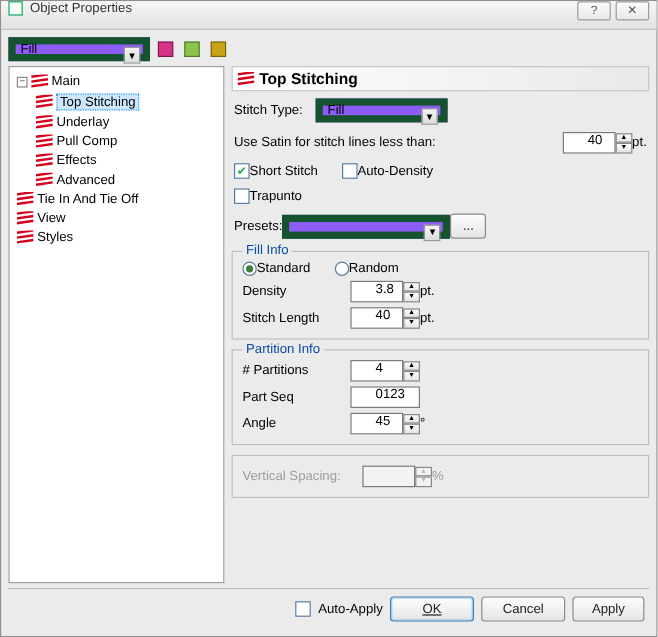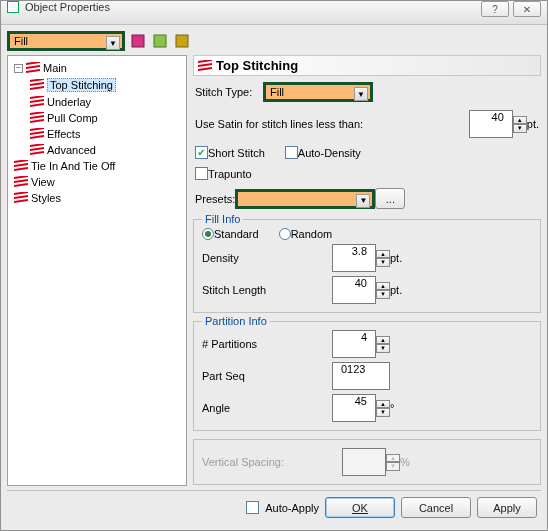--- a/index.html
+++ b/index.html
@@ -5,39 +5,39 @@
   * { box-sizing: border-box; margin: 0; padding: 0; font-family: Tahoma, Arial, sans-serif; font-size: 11px; }
   body { background: #f0f0f0; }
   .window { width: 548px; height: 531px; background: #ebebeb; border: 1px solid #8f8f8f; display: flex; flex-direction: column; }
   .titlebar { height: 24px; background: linear-gradient(#f7f7f7, #e1e1e1); border-bottom: 1px solid #c0c0c0; display: flex; align-items: flex-start; padding: 0 6px; }
   .titlebar-icon { width: 12px; height: 12px; border: 1px solid #0a5; background: #fff; margin-right: 6px; }
   .titlebar-title { flex: 1; color: #333; }
   .titlebar-controls { display: flex; gap: 4px; }
   .tb-btn { width: 28px; height: 16px; background: linear-gradient(#fdfdfd,#e8e8e8); border: 1px solid #9a9a9a; border-radius: 2px; display: flex; align-items: center; justify-content: center; color: #555; font-size: 10px; }
   .content { flex: 1; display: flex; flex-direction: column; padding: 6px; gap: 4px; }
   .toprow { display: flex; align-items: center; gap: 4px; }
-  .combo { height: 20px; background: #fdba74; border: 3px solid #14532d; display: flex; align-items: center; padding: 0 4px; position: relative; }
+  .combo { height: 20px; background: #8b5cf6; border: 6px solid #14532d; display: flex; align-items: center; padding: 0 4px; position: relative; }
   .combo .arrow { position: absolute; right: 2px; top: 2px; width: 14px; height: 14px; background: linear-gradient(#f4f4f4,#ddd); border: 1px solid #9a9a9a; display: flex; align-items: center; justify-content: center; font-size: 8px; }
   .icon-btn { width: 18px; height: 18px; display: flex; align-items: center; justify-content: center; border: 1px solid transparent; }
   .stripe-icon { display: inline-block; width: 14px; height: 12px; }
   .stripe-icon svg { display: block; }
   .main-area { flex: 1; display: flex; gap: 6px; }
   .tree-pane { width: 180px; background: #fff; border: 1px solid #a0a0a0; padding: 4px; overflow: auto; }
   .tree ul { list-style: none; padding-left: 16px; }
   .tree > ul { padding-left: 2px; }
   .tree li { padding: 2px 0; display: flex; align-items: center; gap: 3px; }
   .tree li .label { white-space: nowrap; }
   .tree li.selected .label { background: #cde8ff; border: 1px dotted #3399ff; padding: 0 2px; }
   .expander { width: 9px; height: 9px; border: 1px solid #888; display: inline-flex; align-items: center; justify-content: center; font-size: 8px; line-height: 1; color: #444; background: #fff; }
   .right-pane { flex: 1; background: #ebebeb; display: flex; flex-direction: column; gap: 4px; }
   .section-header { display: flex; align-items: center; gap: 4px; background: linear-gradient(to right, #fff, #e9e9e9); border: 1px solid #c8c8c8; padding: 2px 4px; }
   .section-header .title { font-weight: bold; font-size: 13px; }
   .form-row { display: flex; align-items: center; gap: 0; padding: 2px 2px; }
   .form-label { min-width: 68px; }
-  .textbox { background: #fff; border: 1px solid #7a7a7a; height: 28px; padding: 0 8px; margin-left: 40px; }
+  .textbox { background: #fff; border: 1px solid #7a7a7a; height: 18px; padding: 0 20px; }
   .spinner { display: flex; align-items: center; }
   .spinner .textbox { width: 44px; text-align: right; }
   .spin-btns { display: flex; flex-direction: column; }
   .spin-btns div { width: 14px; height: 8.5px; border: 1px solid #888; background: linear-gradient(#fcfcfc,#e4e4e4); font-size: 6px; display: flex; align-items: center; justify-content: center; }
   .checkbox { width: 13px; height: 13px; border: 1px solid #5a7ea0; background: #fff; display: inline-flex; align-items: center; justify-content: center; font-size: 10px; color: #2a5; }
   .radio { width: 12px; height: 12px; border: 1px solid #5a7ea0; border-radius: 50%; background: #fff; display: inline-flex; align-items: center; justify-content: center; }
   .radio.checked::after { content: ""; width: 6px; height: 6px; background: #3a7e3a; border-radius: 50%; }
   .groupbox { border: 1px solid #c0c0c0; border-radius: 0; margin-top: 4px; padding: 6px; position: relative; }
   .groupbox .legend { position: absolute; top: -7px; left: 8px; background: #ebebeb; padding: 0 3px; color: #0a4da3; }
   .btn { height: 21px; padding: 0 10px; background: linear-gradient(#fdfdfd,#e5e5e5); border: 1px solid #8a8a8a; border-radius: 3px; display: inline-flex; align-items: center; justify-content: center; color: #222; }

